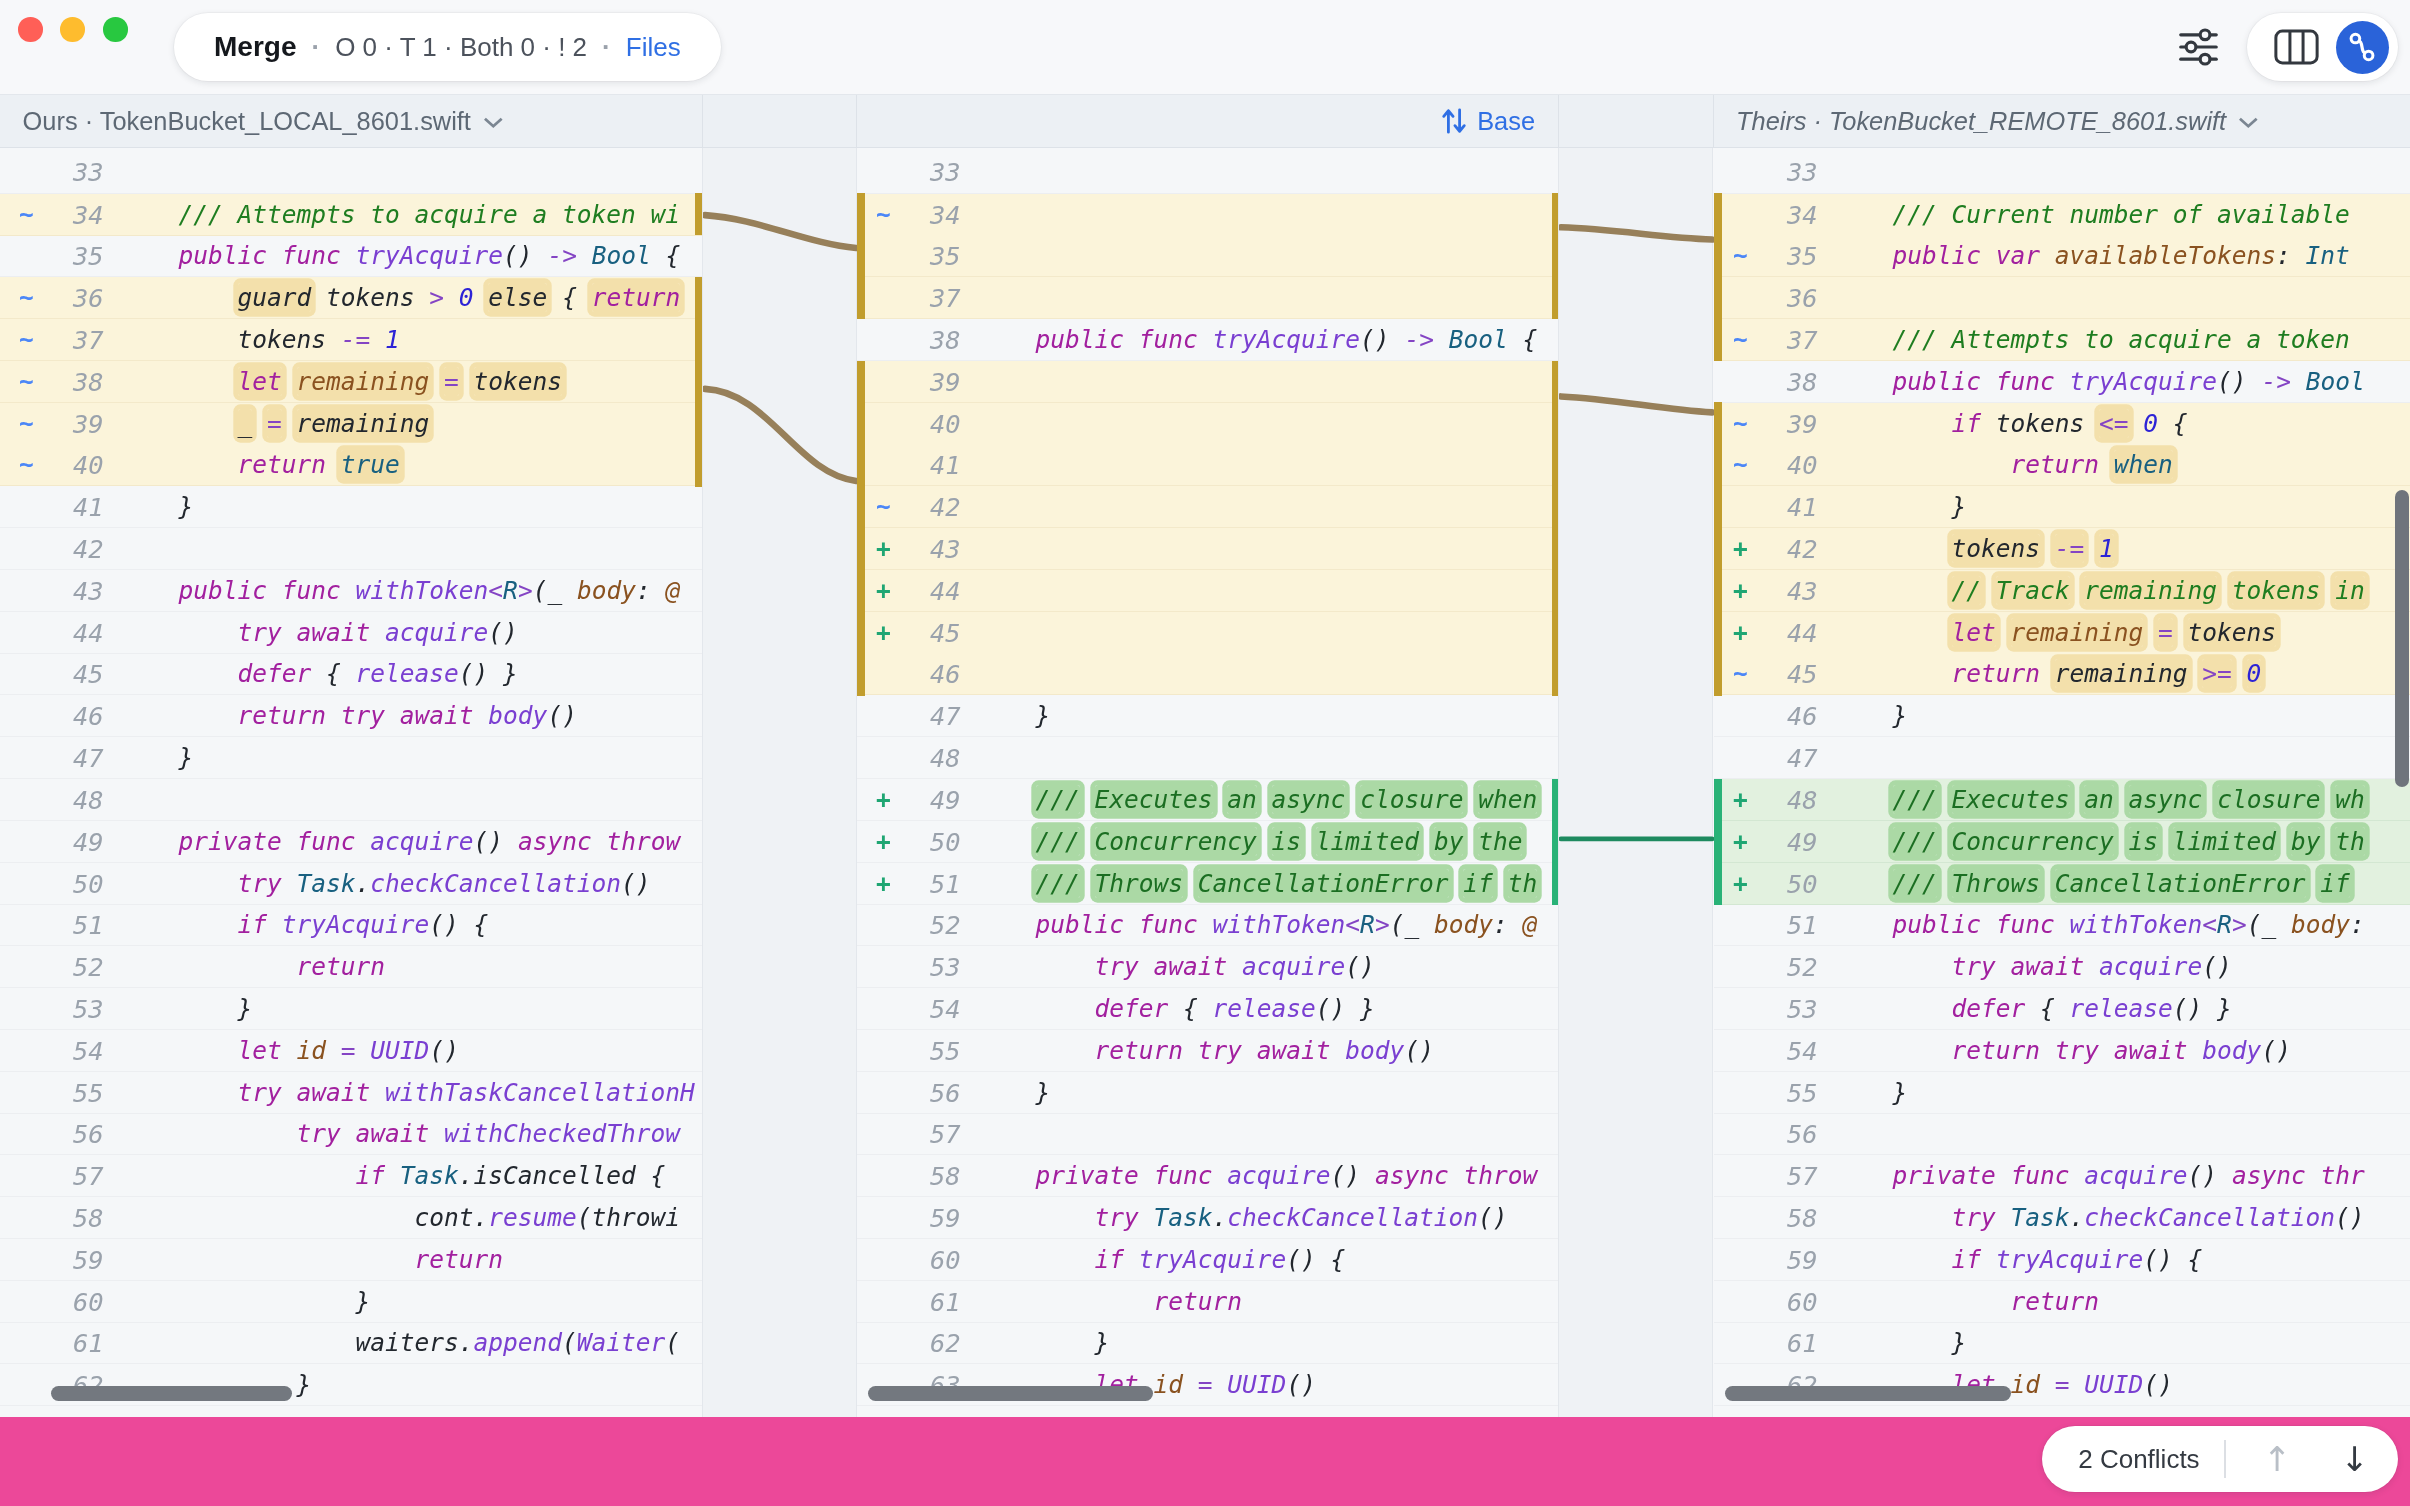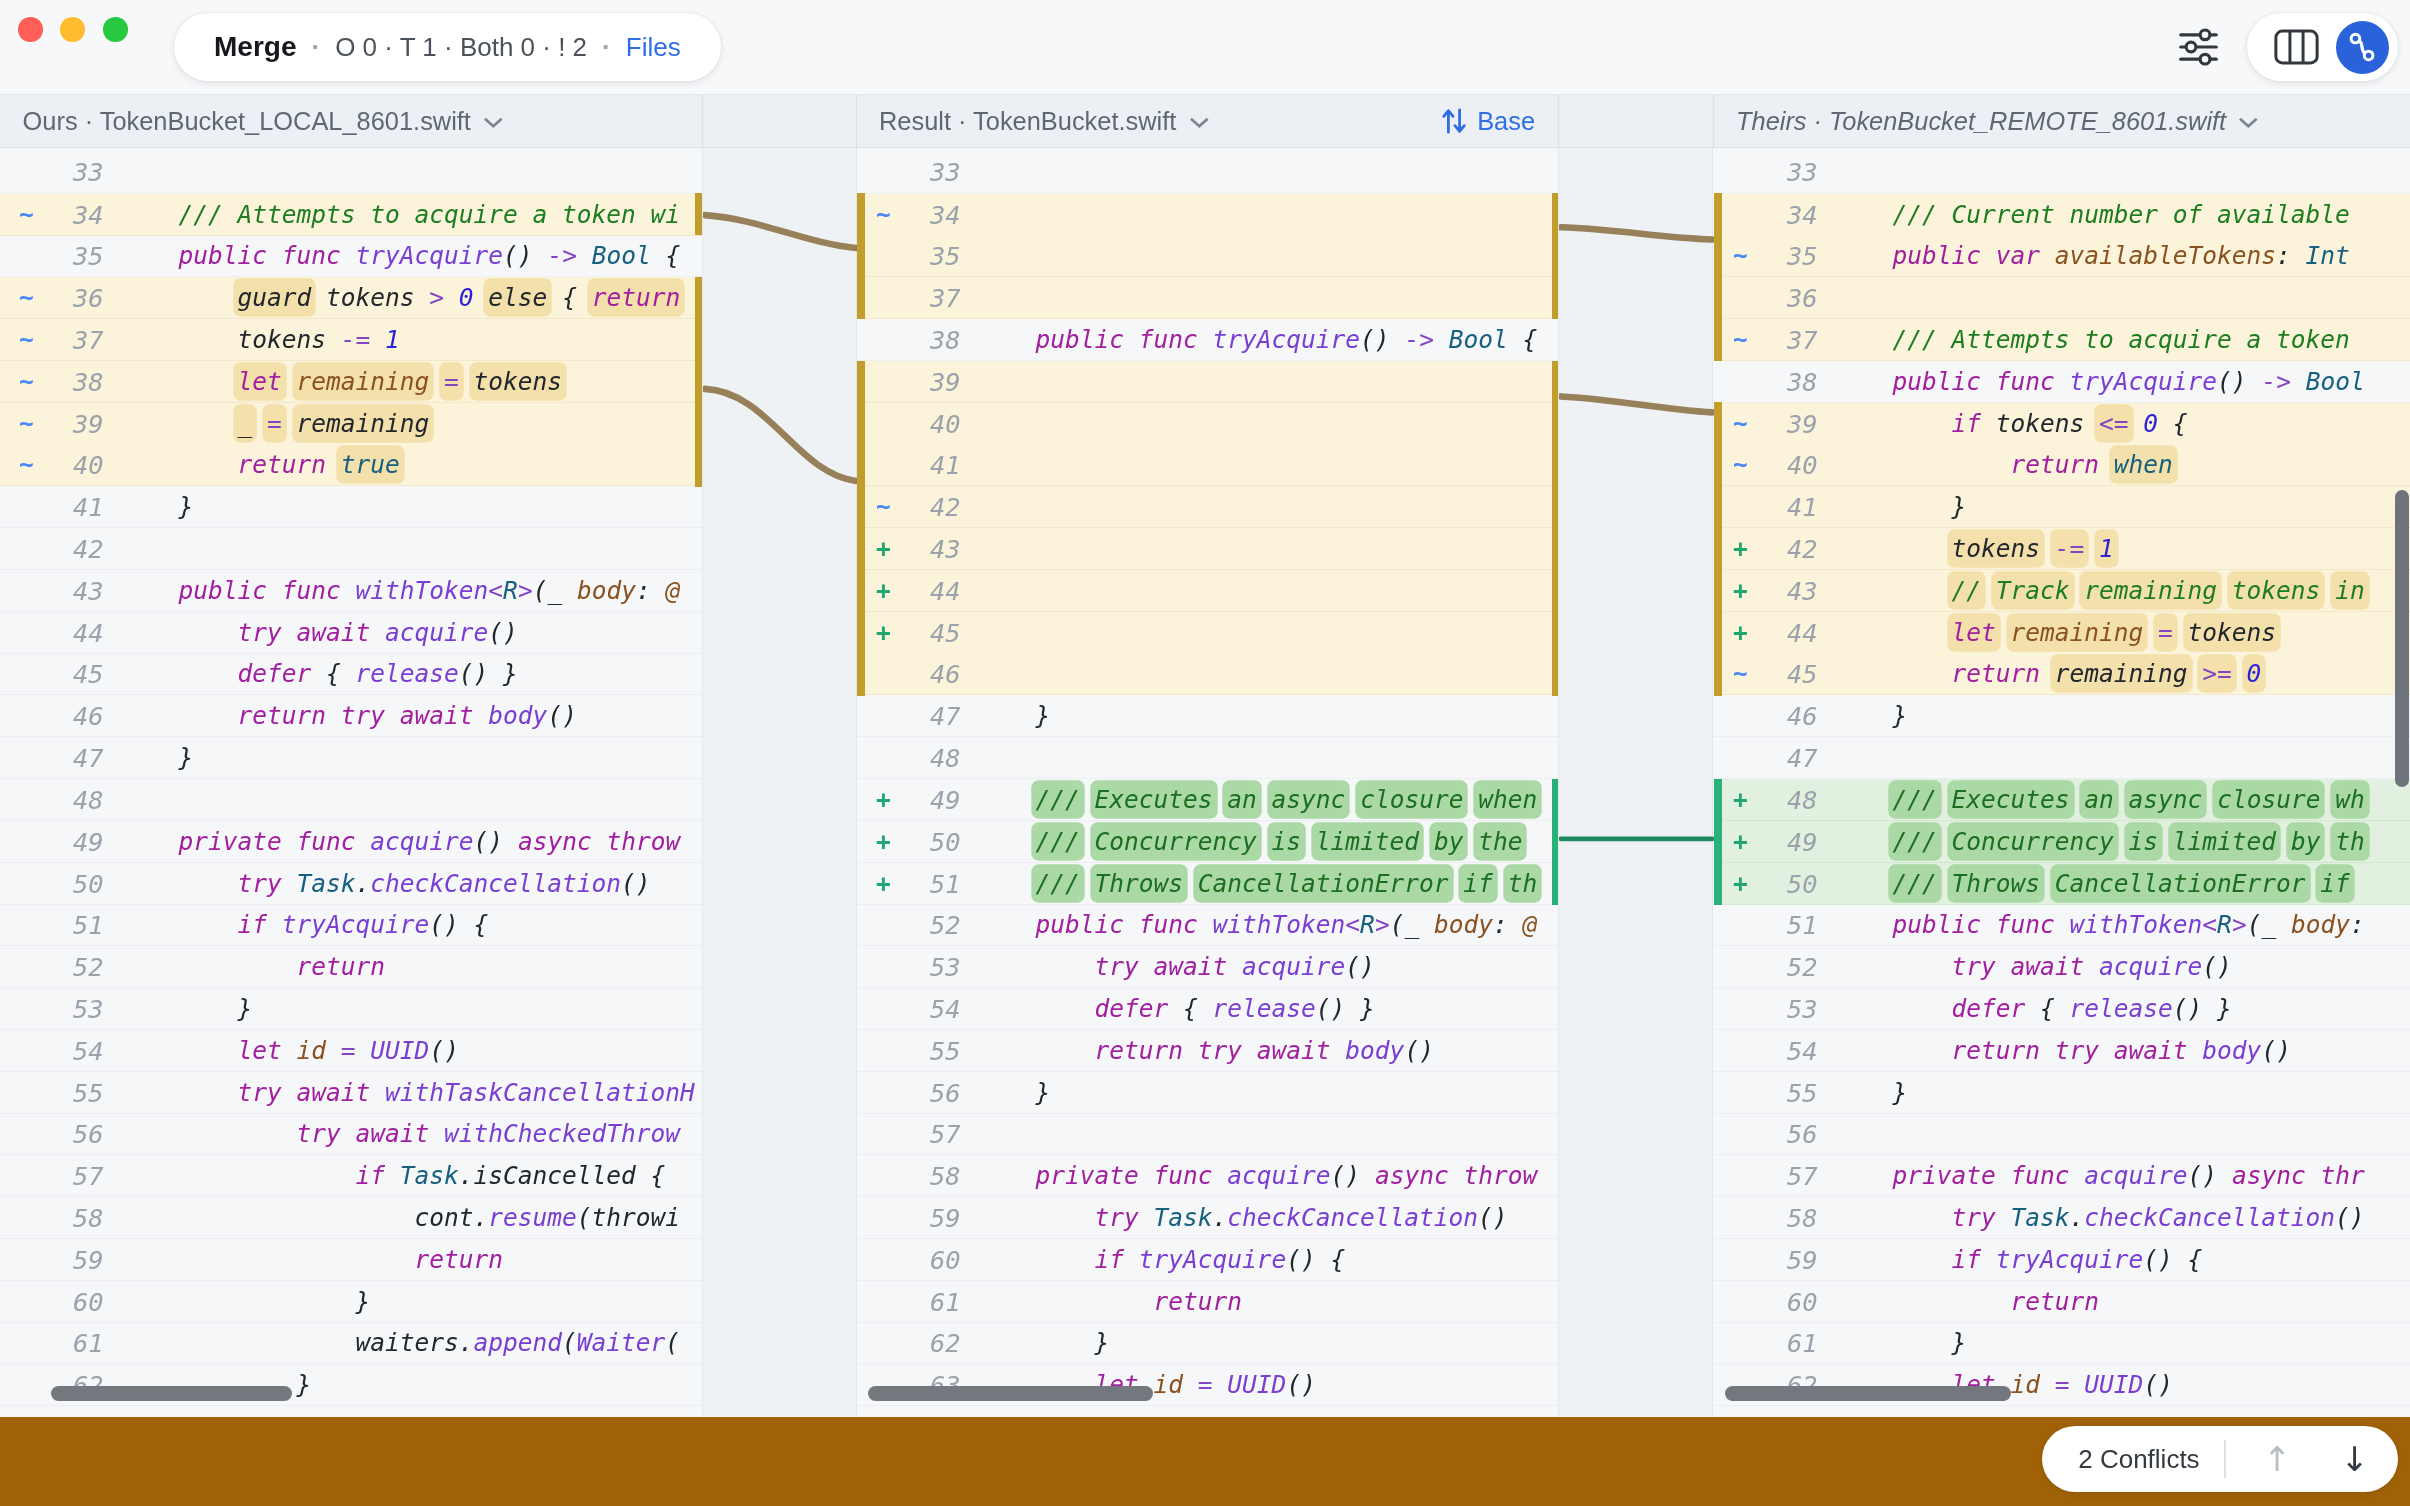--- a/index.html
+++ b/index.html
@@ -53,21 +53,21 @@
   .chip1{background:#f3e0ab;box-shadow:0 0 0 4.7px #f3e0ab;border-radius:2.8px;}
   .chip2{background:#abd9a5;box-shadow:0 0 0 4.7px #abd9a5;border-radius:2.8px;}
   .vbar{position:absolute;width:7.5px;}
   .vbar.olive{background:#c19d2d;} .vbar.green{background:#29b277;}
   .curves{position:absolute;top:0;left:0;}
   
   .hscroll{position:absolute;top:1238px;height:15px;border-radius:7.5px;background:#73787f;cursor:pointer;}
   #vscroll{position:absolute;left:2395px;top:342px;width:14px;height:297px;border-radius:7.5px;
       background:#6f747c;cursor:pointer;}
   
-  #footer{position:absolute;left:0;top:1417px;width:2411px;height:89px;background:#a16207;}
+  #footer{position:absolute;left:0;top:1417px;width:2411px;height:89px;background:#ec4899;}
   #conflicts-pill{position:absolute;right:13px;top:9.4px;height:66px;background:#ffffff;
       border-radius:33px;box-shadow:0 1.9px 7.5px rgba(20,30,40,.10),0 0 0 0.9px rgba(20,30,40,.03);
       display:flex;align-items:center;padding:0 17px 0 36px;gap:24.5px;}
   #conflicts-label{font-size:26px;color:#343a42;}
   #conflicts-divider{width:1.9px;height:38px;background:#dcdfe4;}
   .nav-arrow{width:53px;height:53px;display:flex;align-items:center;justify-content:center;
       font-size:34px;cursor:pointer;font-family:"DejaVu Sans", sans-serif;}
   #prev-conflict{color:#b9bfc7;} #next-conflict{color:#343a42;}
 </style>
 <style>.sx-k{color:#a2209f;}.sx-f{color:#7a3fd1;}.sx-t{color:#186080;}.sx-n{color:#2d23d6;}.sx-o{color:#8444c4;}.sx-c{color:#1e7d20;}.sx-g{color:#1b6e22;}.sx-b{color:#8a5220;}.sx-p{color:#22272e;}</style></head>
@@ -120,26 +120,20 @@
     </div>
   </div>
 
   <div id="headers">
     <div class="hdr-title" style="left:22.6px;">
       <span>Ours · TokenBucket_LOCAL_8601.swift</span>
       <svg class="hdr-chevron" width="22.6" height="13" viewBox="0 0 24 14">
           <polyline points="3,3 12,11 21,3" fill="none" stroke="#7b8692" stroke-width="3"></polyline>
         </svg>
     </div>
-    <div class="hdr-title" style="left:879px;">
-      <span>Result · TokenBucket.swift</span>
-      <svg class="hdr-chevron" width="22.6" height="13" viewBox="0 0 24 14">
-          <polyline points="3,3 12,11 21,3" fill="none" stroke="#7b8692" stroke-width="3"></polyline>
-        </svg>
-    </div>
     <div id="base-btn" style="right:876px;">
       <svg width="28" height="30" viewBox="0 0 30 32">
         <g stroke="#2f6fe4" stroke-width="3" fill="none" stroke-linecap="round" stroke-linejoin="round">
           <path d="M9 28 L9 6 M4 11 L9 5 M14 11 L9 5"></path>
           <path d="M21 4 L21 26 M16 21 L21 27 M26 21 L21 27"></path>
         </g>
       </svg>
       <span>Base</span>
     </div>
     <div class="hdr-title" style="left:1736px;font-style:italic;">

